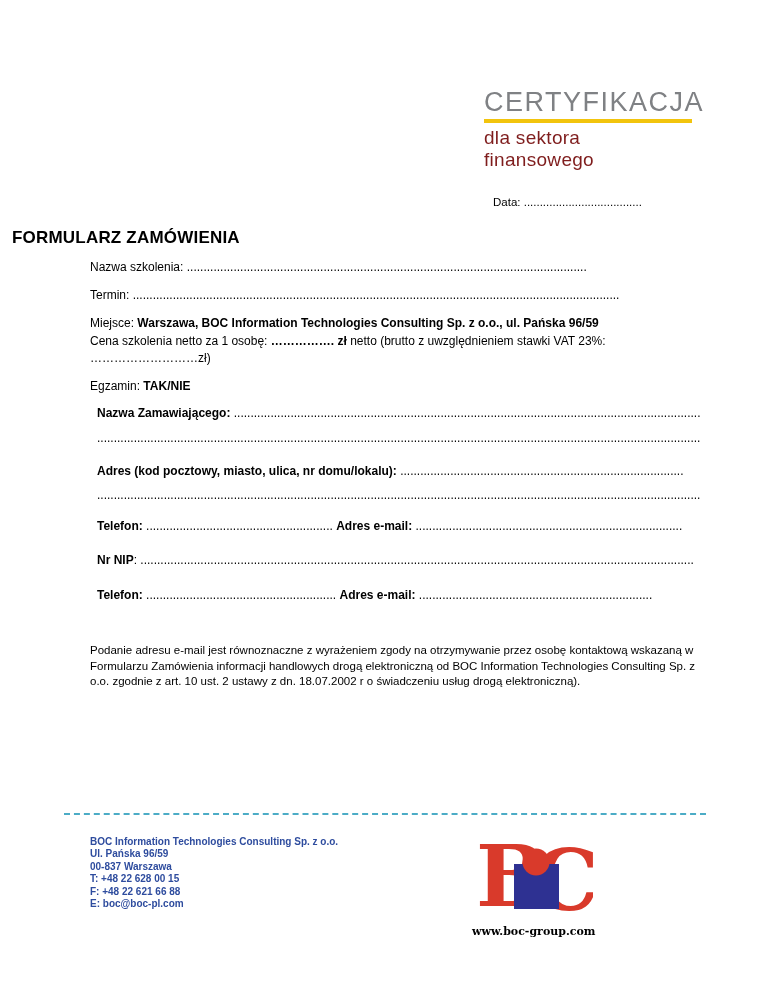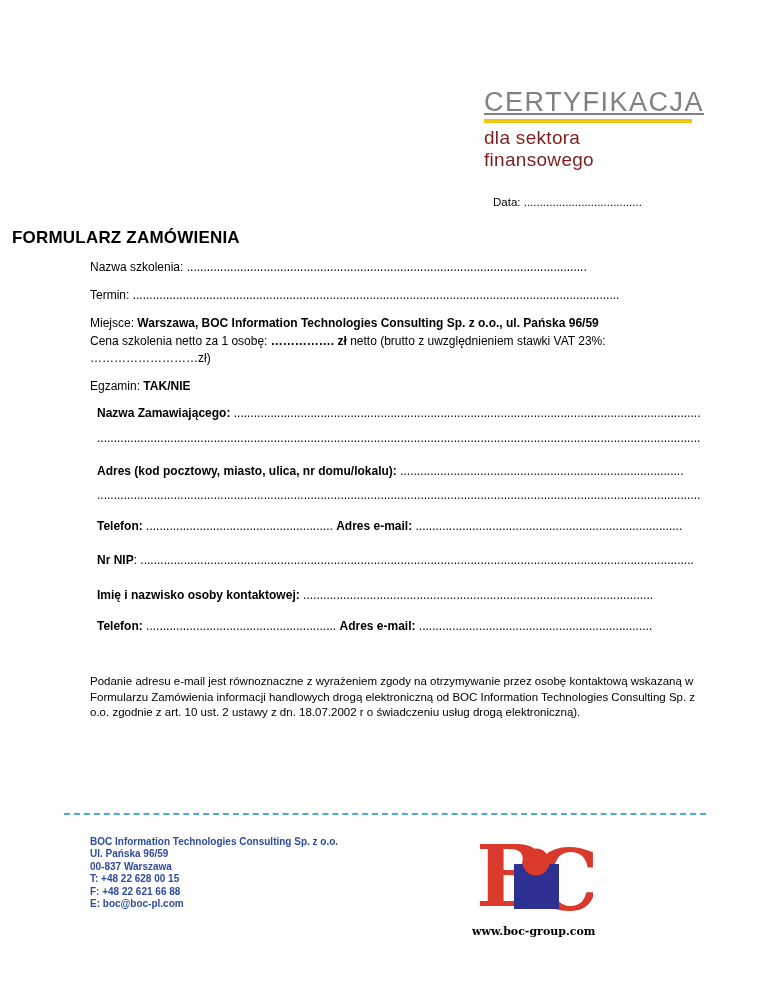--- a/index.html
+++ b/index.html
@@ -9,21 +9,21 @@
     width: 768px;
     height: 994px;
     background: #ffffff;
     font-family: "Liberation Sans", sans-serif;
     color: #000000;
     overflow: hidden;
   }
 
   
   .logo-block { position: absolute; top: 88px; left: 484px; width: 208px; }
-  .logo-l1 { font-size: 27px; color: #7f8184; letter-spacing: 1.5px; line-height: 1.05; text-decoration: underline; }
+  .logo-l1 { font-size: 27px; color: #7f8184; letter-spacing: 1.5px; line-height: 1.05; }
   .logo-l2 { font-size: 31px; color: #7f8184; letter-spacing: 2.5px; line-height: 1.05; }
   .logo-underline { height: 4px; background: #f2c40d; margin: 3px 0 4px 0; width: 208px; }
   .logo-tagline { font-size: 19px; color: #7f1d1d; letter-spacing: 0.3px; }
 
   .date-line { position: absolute; top: 196px; left: 460px; font-size: 11.5px; padding-left: 33px; }
 
   .title {
     position: absolute; top: 228px; left: 12px; width: 100%;
     font-size: 17px; font-weight: bold; letter-spacing: 0.2px;
   }
@@ -108,21 +108,20 @@
       <div class="line mb10"><b>Nazwa Zamawiającego:</b><span> .......................................................................................................................................................</span></div>
       <div class="line mb18">.......................................................................................................................................................................................................</div>
 
       <div class="line mb9"><b>Adres (kod pocztowy, miasto, ulica, nr domu/lokalu):</b><span> .....................................................................................</span></div>
       <div class="line mb16">.......................................................................................................................................................................................................</div>
 
       <div class="line mb19"><b>Telefon:</b><span> ........................................................ </span><b>Adres e-mail:</b><span> ................................................................................</span></div>
 
       <div class="line mb20"><b>Nr NIP</b><span>: ......................................................................................................................................................................</span></div>
 
-      <div class="line mb16"><b>Imię i nazwisko osoby kontaktowej:</b><span> .........................................................................................................</span></div>
 
       <div class="line"><b>Telefon:</b><span> ......................................................... </span><b>Adres e-mail:</b><span> ......................................................................</span></div>
 
     </div>
 
     <p class="legal">Podanie adresu e-mail jest równoznaczne z wyrażeniem zgody na otrzymywanie przez osobę kontaktową wskazaną w Formularzu Zamówienia informacji handlowych drogą elektroniczną od BOC Information Technologies Consulting Sp. z o.o. zgodnie z art. 10 ust. 2 ustawy z dn. 18.07.2002 r o świadczeniu usług drogą elektroniczną).</p>
 
   </div>
 
   <div class="separator"></div>

